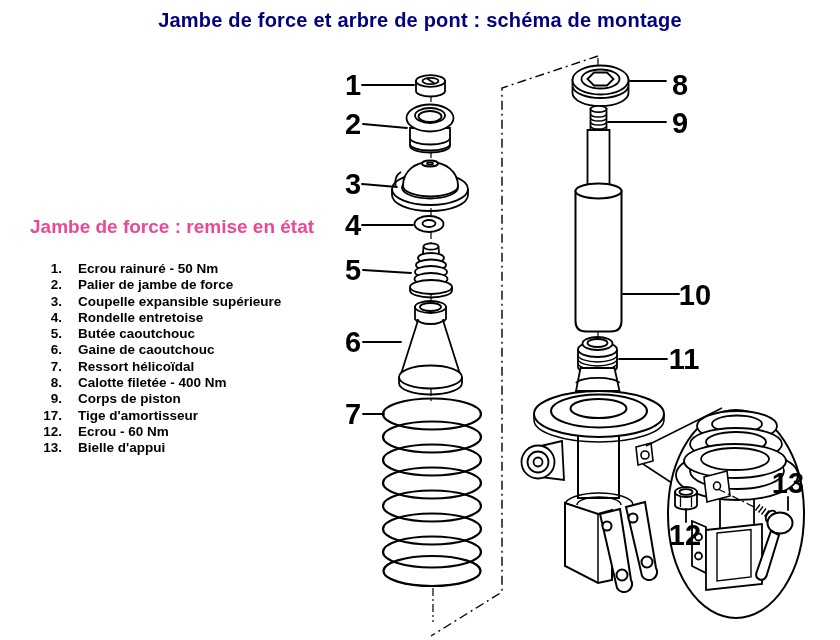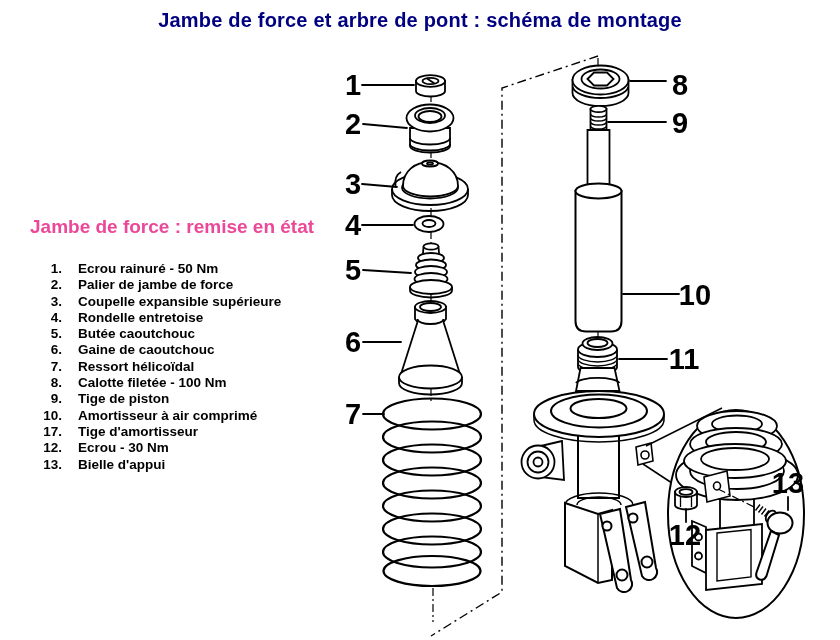--- a/index.html
+++ b/index.html
@@ -59,37 +59,33 @@
   <li>
       <span class="num">6.</span>
       <span class="lbl">Gaine de caoutchouc</span>
     </li>
   <li>
       <span class="num">7.</span>
       <span class="lbl">Ressort hélicoïdal</span>
     </li>
   <li>
       <span class="num">8.</span>
-      <span class="lbl">Calotte filetée - 100 Nm</span>
+      <span class="lbl">Calotte filetée - 400 Nm</span>
     </li>
   <li>
       <span class="num">9.</span>
-      <span class="lbl">Tige de piston</span>
-    </li>
-  <li>
-      <span class="num">10.</span>
-      <span class="lbl">Amortisseur à air comprimé</span>
+      <span class="lbl">Corps de piston</span>
     </li>
   <li>
       <span class="num">17.</span>
       <span class="lbl">Tige d'amortisseur</span>
     </li>
   <li>
       <span class="num">12.</span>
-      <span class="lbl">Ecrou - 30 Nm</span>
+      <span class="lbl">Ecrou - 60 Nm</span>
     </li>
   <li>
       <span class="num">13.</span>
       <span class="lbl">Bielle d'appui</span>
     </li>
 </ol>
 
 <svg class="diagram" width="840" height="640" viewBox="0 0 840 640">
 
   <g>

